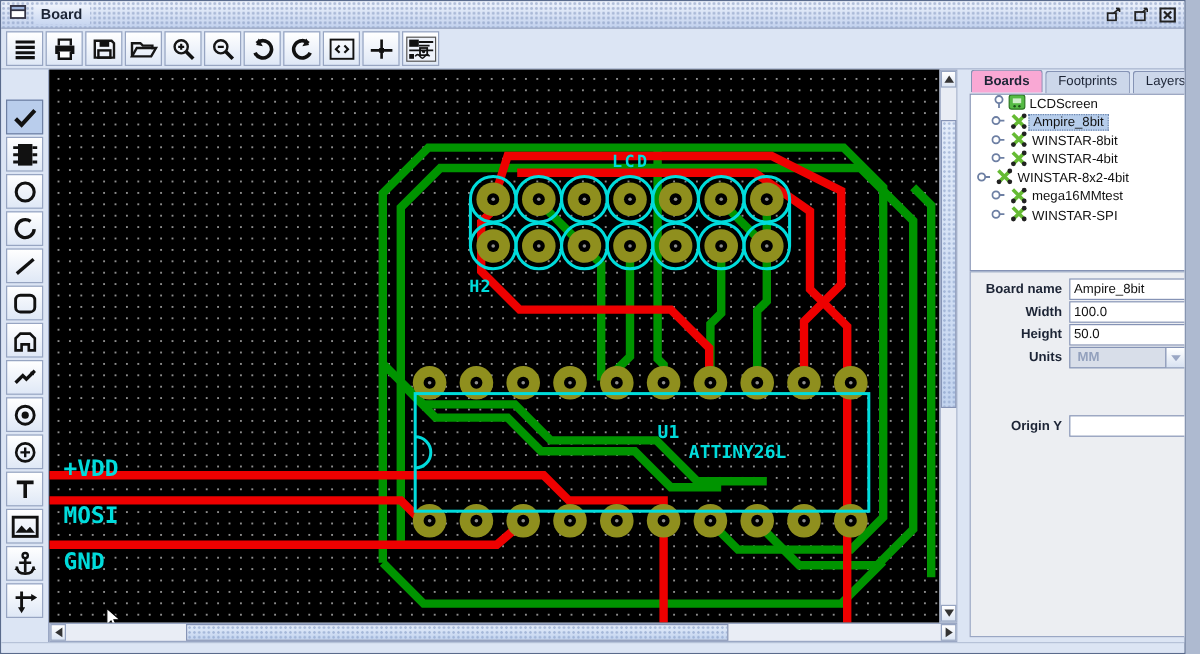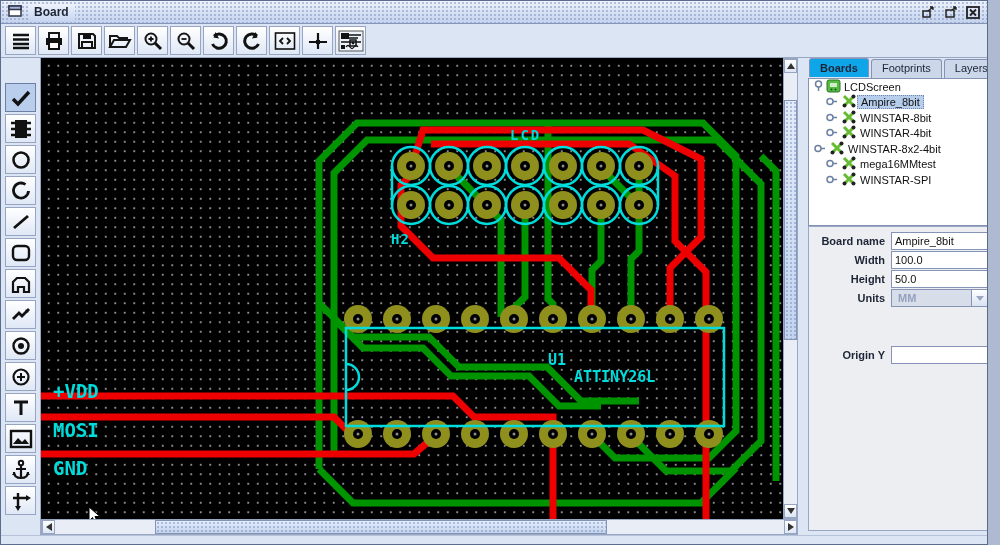--- a/index.html
+++ b/index.html
@@ -42,21 +42,21 @@
       linear-gradient(#e3ecfa,#c3d4ef); border:1px solid #8593b5; }
   .tri { width:0; height:0; }
 
   
   .splitter { position:absolute; left:797px; top:57px; width:9px; height:477px; background:#dce5f4; }
   .panel { position:absolute; left:806px; top:57px; width:190px; height:477px; background:#dce5f4; }
   .panel-border-right { position:absolute; left:996px; top:57px; width:4px; height:477px; background:#dce5f4; border-left:1px solid #b6c2d8; }
 
   .tabs { position:absolute; left:2px; top:1px; height:19px; display:flex; }
   .tab { font-size:11px; padding:2px 10px 3px 10px; border:1px solid #8593b5; border-bottom:none; background:#ccd7ea; color:#1c2435; margin-right:2px; border-radius:3px 3px 0 0; }
-  .tab.active { background:#0ea5e9; font-weight:bold; position:relative; top:-1px; padding-top:3px; }
+  .tab.active { background:#f9a8d4; font-weight:bold; position:relative; top:-1px; padding-top:3px; }
 
   .treebox { position:absolute; left:1px; top:20px; width:185px; height:148px; background:#fff; border:1px solid #8593b5; font-size:11px; overflow:hidden; }
   .tree-row { display:flex; align-items:center; height:15.5px; white-space:nowrap; }
   .tree-row .lbl { padding:0 3px; color:#111; }
   .tree-row.selected .lbl { background:#b6cdeb; border:1px dotted #6d86ad; }
   .knob { display:inline-block; margin:0 3px; }
 
   .formbox { position:absolute; left:1px; top:168px; width:185px; height:305px; background:#eceef2; border:1px solid #9aa7c4; }
   .frow { position:absolute; left:0; width:100%; height:18px; }
   .flabel { position:absolute; left:0; width:76px; text-align:right; font-size:11px; font-weight:bold; color:#1c2435; top:3px; }
@@ -453,21 +453,21 @@
   <div class="splitter"></div>
 
   <div class="panel">
     <div class="tabs">
       <div class="tab active">Boards</div>
       <div class="tab">Footprints</div>
       <div class="tab">Layers</div>
     </div>
 
     <div class="treebox">
-      <div class="tree-row" style="padding-left:2px;">
+      <div class="tree-row" style="padding-left:16px;">
         <span class="knob">
           <svg width="9" height="12">
               <circle cx="4.5" cy="4" r="3" fill="none" stroke="#6d7fa3" stroke-width="1.5"></circle>
               <path d="M4.5,7 V11" stroke="#6d7fa3" stroke-width="1.5"></path>
             </svg>
         </span>
         <span>
           <svg width="15" height="14">
               <rect x="1" y="1" width="13" height="12" rx="2" fill="#55bb44" stroke="#2d7722"></rect>
               <rect x="4" y="4" width="7" height="4" fill="#cfeec9"></rect>

